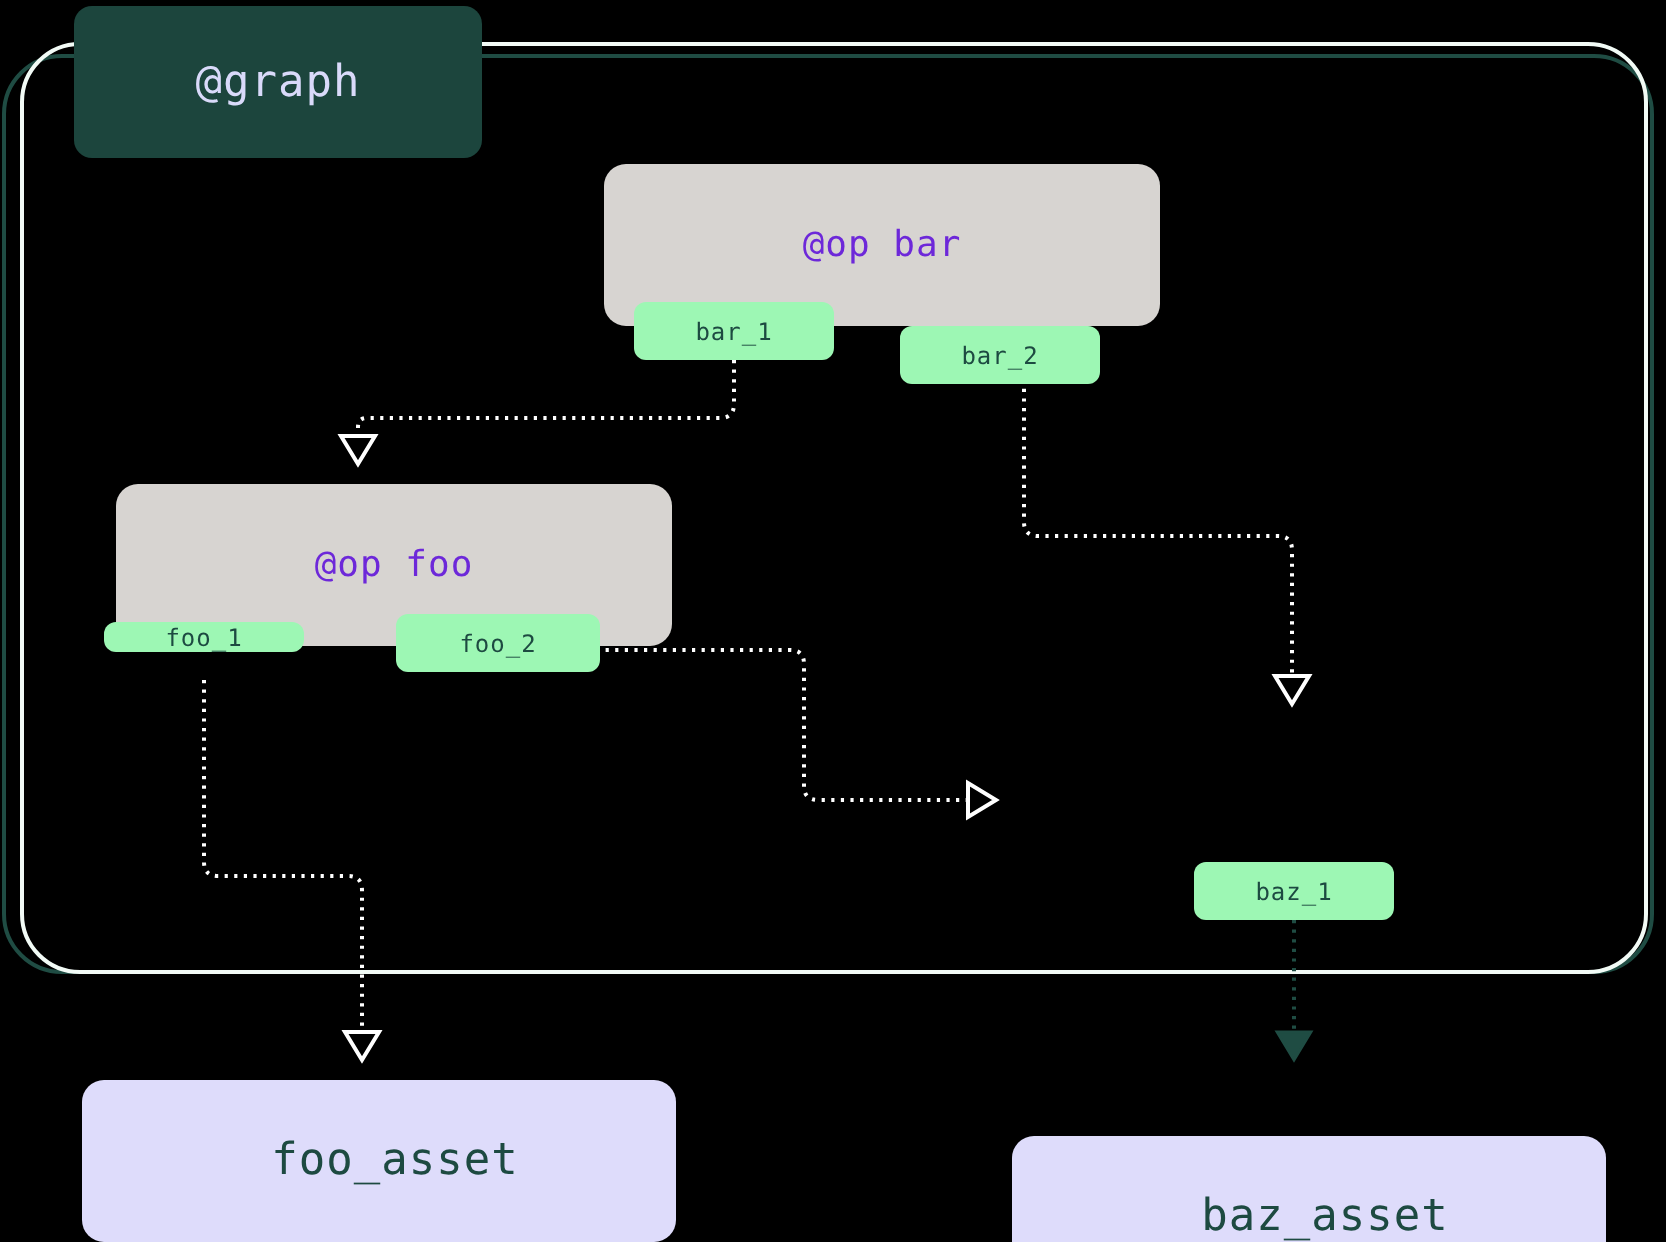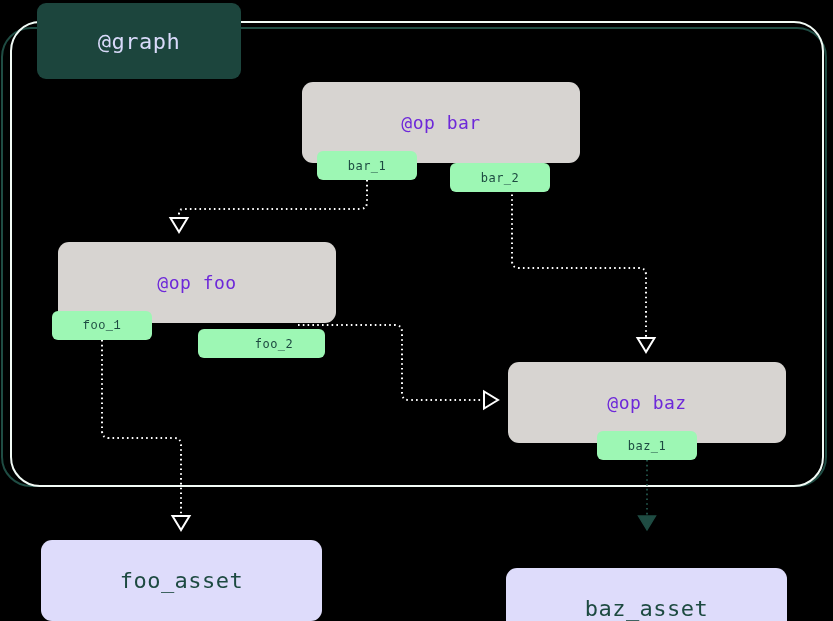--- a/index.html
+++ b/index.html
@@ -106,20 +106,21 @@
     position: absolute;
     background: #dedcfb;
     border-radius: 11px;
     display: flex;
     align-items: center;
     justify-content: center;
     color: #1d4a41;
     font-size: 22px;
     letter-spacing: 0.5px;
     z-index: 4;
+    padding-left: 16px;
   }
 </style>
 </head>
 <body>
 
 <div id="stage">
 
   <div class="cluster-border cluster-border-outer" style="left: 1px; top: 27px; width: 826px; height: 460px;"></div>
   <div class="cluster-border cluster-border-inner" style="left: 10px; top: 21px; width: 814px; height: 466px;"></div>
 
@@ -146,22 +147,21 @@
         <path d="M 647 460 L 647 516" fill="none" stroke="#1f4c43" stroke-width="2" stroke-dasharray="1.6 3.2" stroke-linecap="butt"></path>
         <polygon points="647,530 638.5,516 655.5,516" fill="#1f4c43" stroke="#1f4c43" stroke-width="1.4"></polygon>
       </g>
     </svg>
 
   <div class="op-node" id="op-bar" style="left: 302px; top: 82px; width: 278px; height: 81px;">@op bar</div>
   <div class="port" id="port-bar_1" style="left: 317px; top: 151px; width: 100px; height: 29px;">bar_1</div>
   <div class="port" id="port-bar_2" style="left: 450px; top: 151px; width: 100px; height: 29px; margin-top: 12px;">bar_2</div>
 
   <div class="op-node" id="op-foo" style="left: 37px; top: 242px; width: 278px; height: 81px; margin-left: 21px;">@op foo</div>
-  <div class="port" id="port-foo_1" style="left: 52px; top: 311px; width: 100px; height: 29px; font-family: Liberation Mono, monospace;">foo_1</div>
-  <div class="port" id="port-foo_2" style="left: 198px; top: 329px; width: 102px; height: 29px; padding-left: 25px;">foo_2</div>
+  <div class="port" id="port-foo_1" style="left: 52px; top: 311px; width: 100px; height: 15px;">foo_1</div>
+  <div class="port" id="port-foo_2" style="left: 198px; top: 307px; width: 102px; height: 29px;">foo_2</div>
 
-  <div class="op-node" id="op-baz" style="left: 508px; top: 362px; width: 278px; height: 81px;">@op baz</div>
   <div class="port" id="port-baz_1" style="left: 597px; top: 431px; width: 100px; height: 29px; text-align: right;">baz_1</div>
 
   <div class="asset-node" id="asset-foo_asset" style="left: 41px; top: 540px; width: 281px; height: 81px;">foo_asset</div>
   <div class="asset-node" id="asset-baz_asset" style="left: 506px; top: 568px; width: 281px; height: 81px;">baz_asset</div>
 
 </div>
 
 </body></html>

